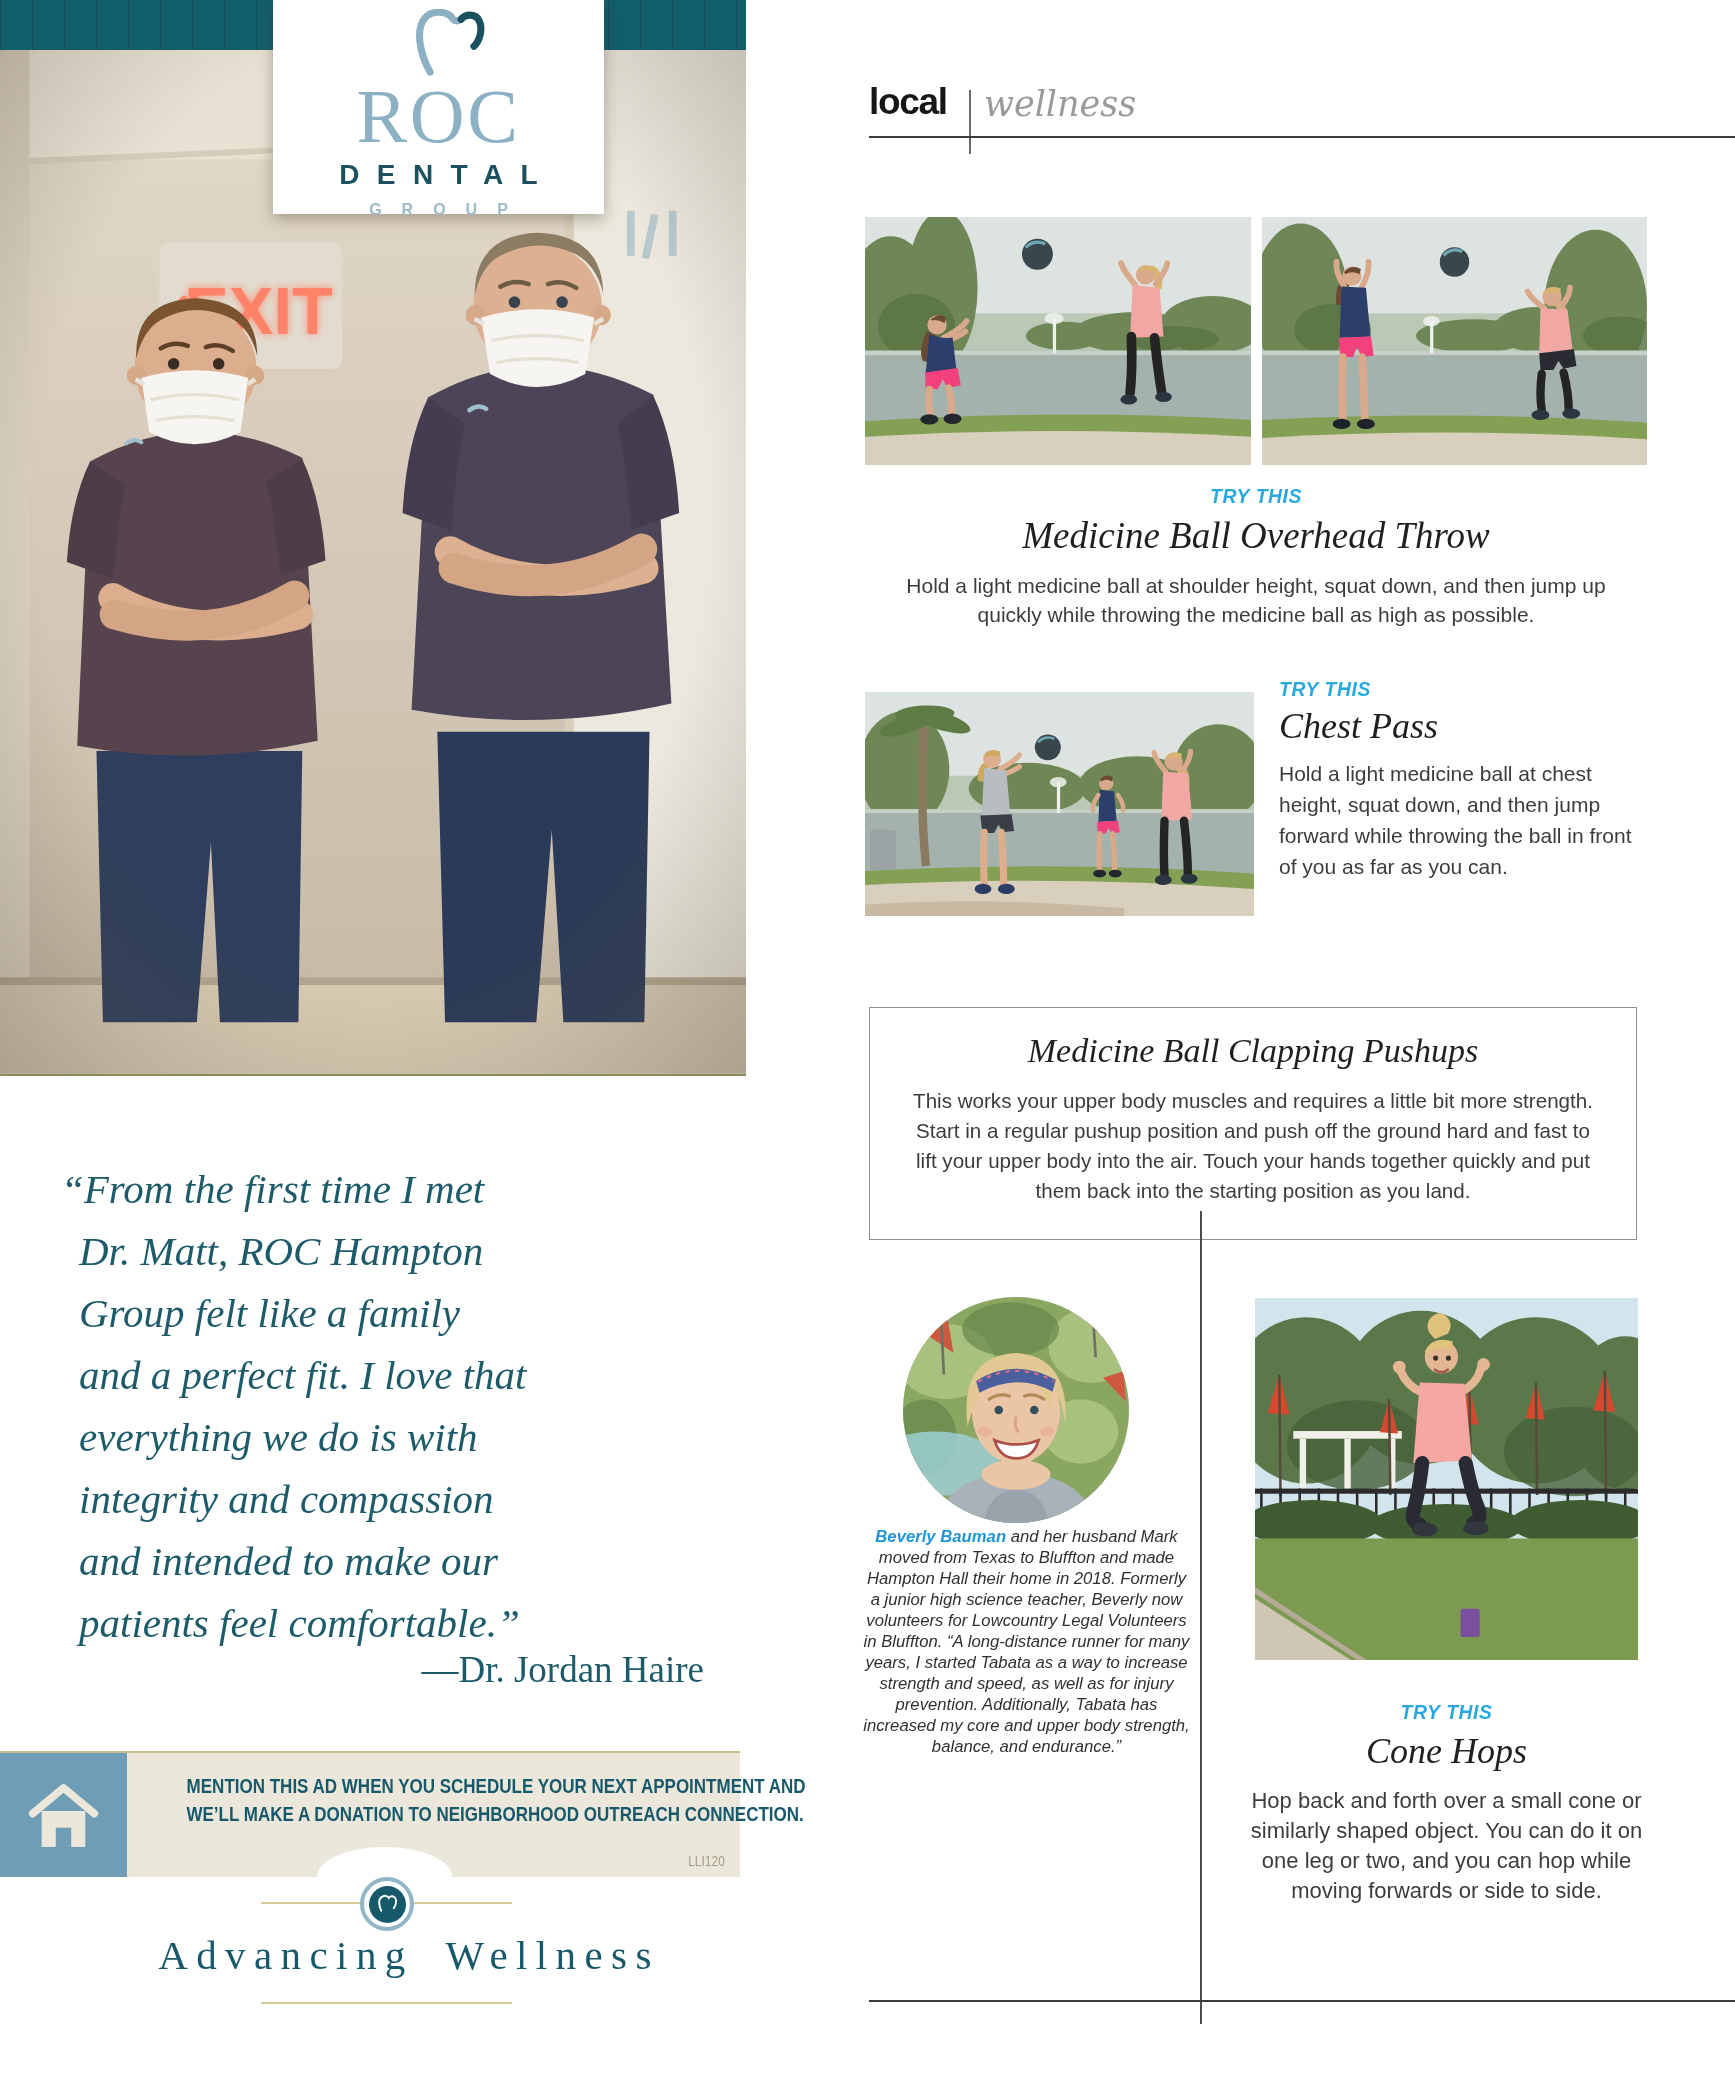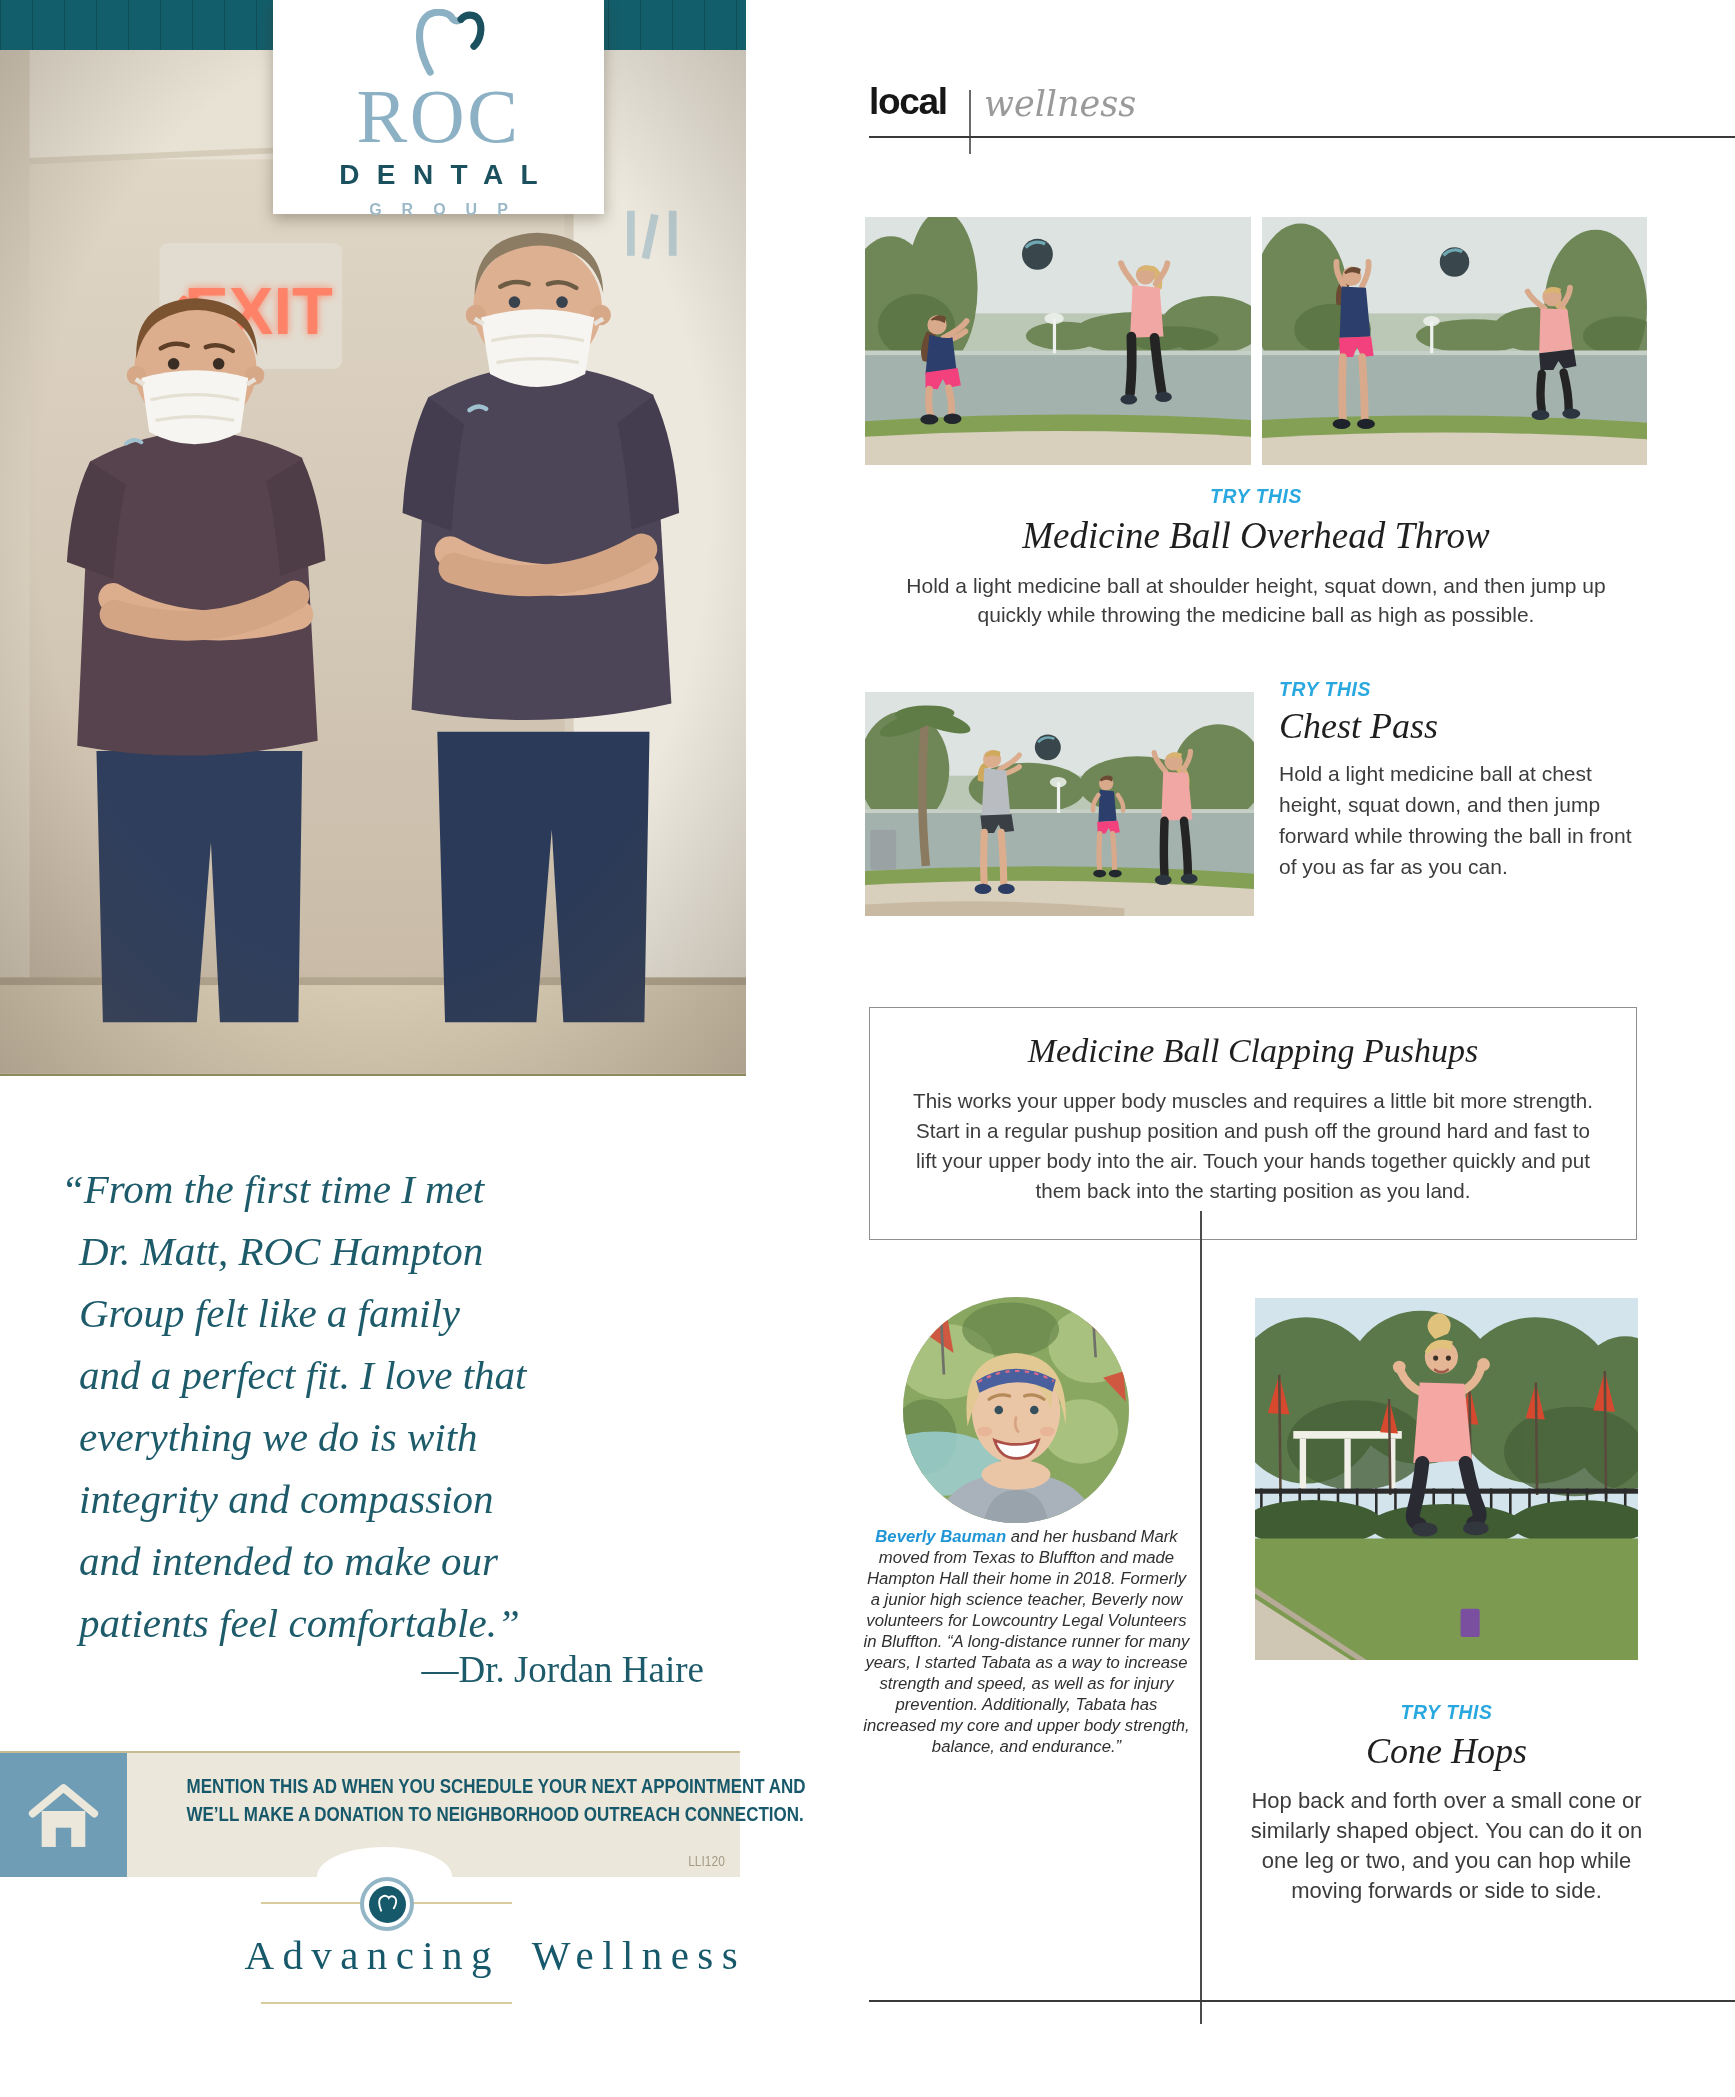--- a/index.html
+++ b/index.html
@@ -34,22 +34,22 @@
   .banner-code{position:absolute;right:15.4px;bottom:7.7px;font-size:15px;color:#a59c86;
     transform:scaleX(.8);transform-origin:right;}
   .banner-dome{position:absolute;left:317px;top:94px;width:135px;height:59px;background:#fff;border-radius:50%;}
 
   .tanline{height:1.9px;background:#d9cb9e;}
   .tooth-badge{left:360px;top:1877px;width:54px;height:54px;border-radius:50%;
     border:4.5px solid #93b6c7;background:#fff;box-sizing:border-box;
     display:flex;align-items:center;justify-content:center;}
   .tooth-badge-inner{width:37px;height:37px;border-radius:50%;background:#15596b;
     display:flex;align-items:center;justify-content:center;}
-  .tagline{left:0;top:1931px;width:746px;text-align:right;font-family:"Liberation Serif",serif;
-    font-size:41px;color:#17596a;letter-spacing:8.4px;word-spacing:14px;}
+  .tagline{left:0;top:1931px;width:746px;text-align:center;font-family:"Liberation Serif",serif;
+    font-size:41px;color:#17596a;letter-spacing:8.4px;word-spacing:14px;padding-left:36px;}
   .ad-footer{left:0;top:2032px;width:746px;height:66px;background:#701a75;color:#fff;
     display:flex;align-items:center;justify-content:center;font-weight:bold;font-size:30px;}
   .ad-footer .cond{display:inline-block;transform:scaleX(.85);white-space:nowrap;letter-spacing:0.6px;}
   .site-dental{color:#7fa8ba;}
   .footer-phone{margin-left:30px;}
 
   
   .brand{left:869px;top:81px;font-size:37px;font-weight:800;color:#161616;letter-spacing:-1.3px;}
   .hdr-divider{left:969px;top:90px;width:1.9px;height:64px;background:#6a6a6a;}
   .section-name{left:984px;top:84px;font-family:"DejaVu Serif",serif;font-style:italic;

